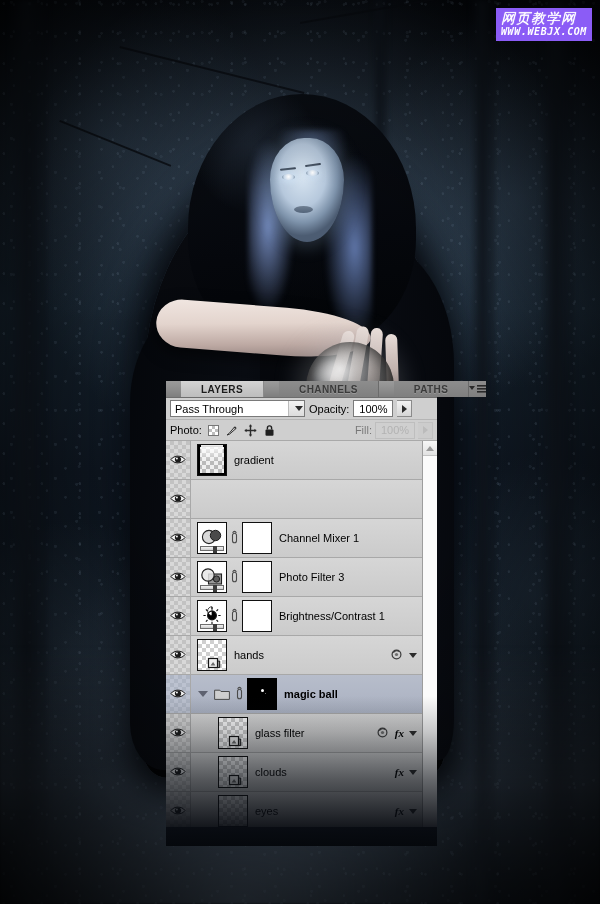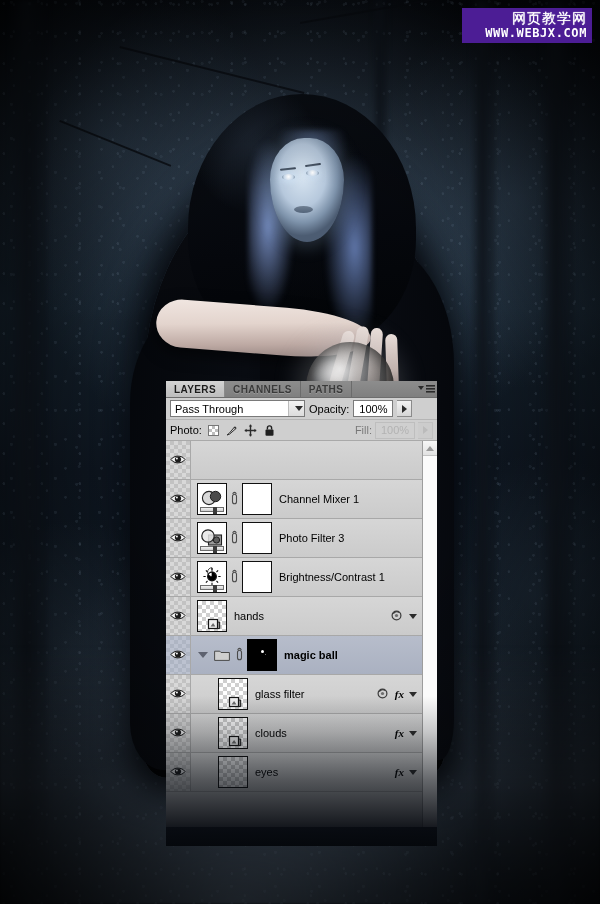--- a/index.html
+++ b/index.html
@@ -163,53 +163,54 @@
   }
   .dress{
     position:absolute; left:118px; top:330px; width:116px; height:350px;
     background:linear-gradient(180deg,#0c0f16,#060811 60%,#03050a);
     border-radius:16% 16% 6% 6% / 8% 8% 3% 3%;
   }
 
   
   #watermark{
     position:absolute; right:8px; top:8px;
-    background:#4c1d95; padding:3px 5px 4px;
-    text-align:right; line-height:1;
+    background:#8b5cf6; padding:3px 5px 4px;
+    text-align:left; line-height:1;font-style:italic;
   }
   #watermark .wm-cn{
     color:#fff; font-size:14px; letter-spacing:1px;
     font-family:"DejaVu Sans", sans-serif;
     display:block; margin-bottom:2px;
     text-shadow:0 0 1px #fff;
   }
   #watermark .wm-url{
-    color:#fff; font-size:12px; letter-spacing:.6px; display:block;
-    font-family:"DejaVu Sans Mono", monospace; font-weight:bold;margin-left:18px;
+    color:#fff; font-size:10px; letter-spacing:.6px; display:block;
+    font-family:"DejaVu Sans Mono", monospace; font-weight:bold;
   }
 
   
   #layers-panel{
     position:absolute; left:166px; top:381px; width:271px; height:465px;
     font-size:11px; color:#000;
   }
   
   .tabstrip{
     position:relative; height:17px;
     background:linear-gradient(180deg,#9b9b9b,#8e8e8e 50%,#7e7e7e);
     display:flex; align-items:stretch;
     border-bottom:1px solid #6d6d6d;
   }
   .tab{
-    display:flex; align-items:center; padding:0 8px;
+    display:flex; align-items:center; padding:0 20px;
     font-size:10px; font-weight:bold; color:#3a3a3a;
     letter-spacing:.4px;
     background:linear-gradient(180deg,#8d8d8d,#7f7f7f);
     border-right:1px solid #6b6b6b;
     text-shadow:0 1px 0 rgba(255,255,255,.18);
+    margin-left:15px;
   }
   .tab.active{
     background:linear-gradient(180deg,#d4d4d4,#c6c6c6 55%,#bdbdbd);
     color:#1c1c1c;
     border-right:1px solid #8a8a8a;
   }
   .tab-filler{ flex:1; background:linear-gradient(180deg,#8d8d8d,#7f7f7f); }
   .panel-menu{
     width:22px; display:flex; align-items:center; justify-content:center;
     background:linear-gradient(180deg,#8d8d8d,#7f7f7f);
@@ -505,20 +506,34 @@
   <div class="list-wrap">
     <div class="list" id="layer-list">
         <div class="row">
       <span class="eyecol">
             <span><svg width="16" height="11" viewBox="0 0 16 11">
                 <path d="M1 5.5 C4 1 12 1 15 5.5 C12 10 4 10 1 5.5 Z" fill="#efefef" stroke="#1b1b1b" stroke-width="1"></path>
                 <ellipse cx="8" cy="5.5" rx="3.1" ry="3.1" fill="#1b1b1b"></ellipse>
                 <circle cx="6.9" cy="4.4" r="1" fill="#f3f3f3"></circle>
               </svg></span>
           </span>
+      <span class="body">
+        <span class="thumb gradient-thumb"></span>
+        <span class="layer-name">gradient</span>
+        <span class="right-grp"></span>
+      </span>
+    </div>
+        <div class="row">
+      <span class="eyecol">
+            <span><svg width="16" height="11" viewBox="0 0 16 11">
+                <path d="M1 5.5 C4 1 12 1 15 5.5 C12 10 4 10 1 5.5 Z" fill="#efefef" stroke="#1b1b1b" stroke-width="1"></path>
+                <ellipse cx="8" cy="5.5" rx="3.1" ry="3.1" fill="#1b1b1b"></ellipse>
+                <circle cx="6.9" cy="4.4" r="1" fill="#f3f3f3"></circle>
+              </svg></span>
+          </span>
     </div>
         <div class="row">
       <span class="eyecol">
             <span><svg width="16" height="11" viewBox="0 0 16 11">
                 <path d="M1 5.5 C4 1 12 1 15 5.5 C12 10 4 10 1 5.5 Z" fill="#efefef" stroke="#1b1b1b" stroke-width="1"></path>
                 <ellipse cx="8" cy="5.5" rx="3.1" ry="3.1" fill="#1b1b1b"></ellipse>
                 <circle cx="6.9" cy="4.4" r="1" fill="#f3f3f3"></circle>
               </svg></span>
           </span>
       <span class="body">

